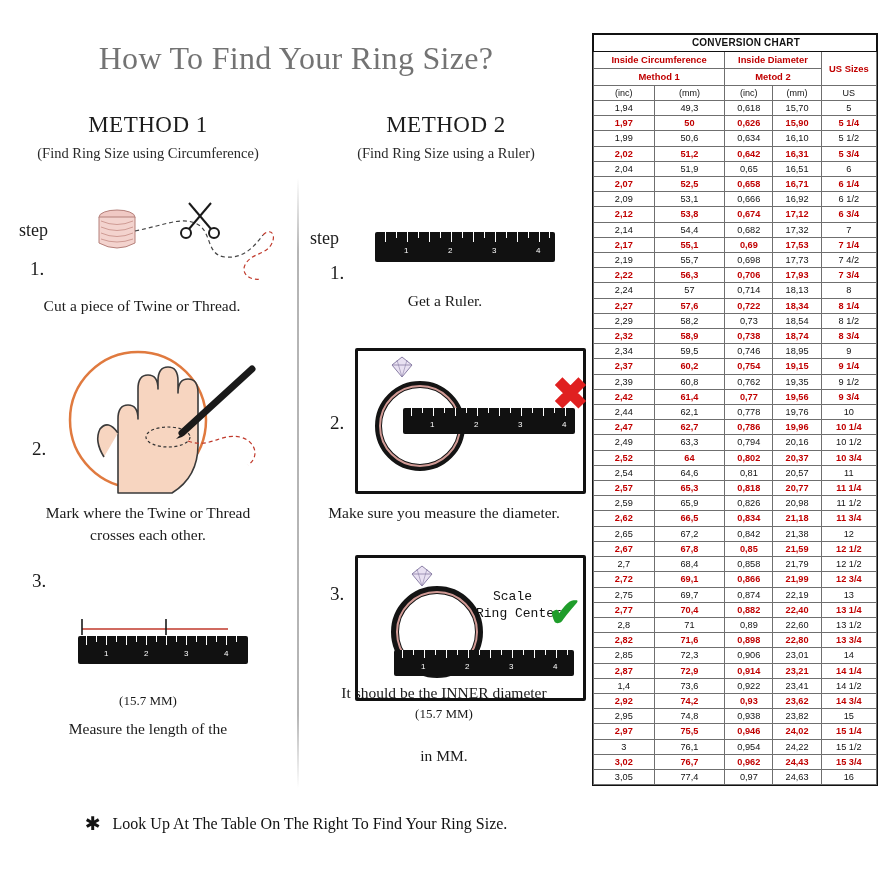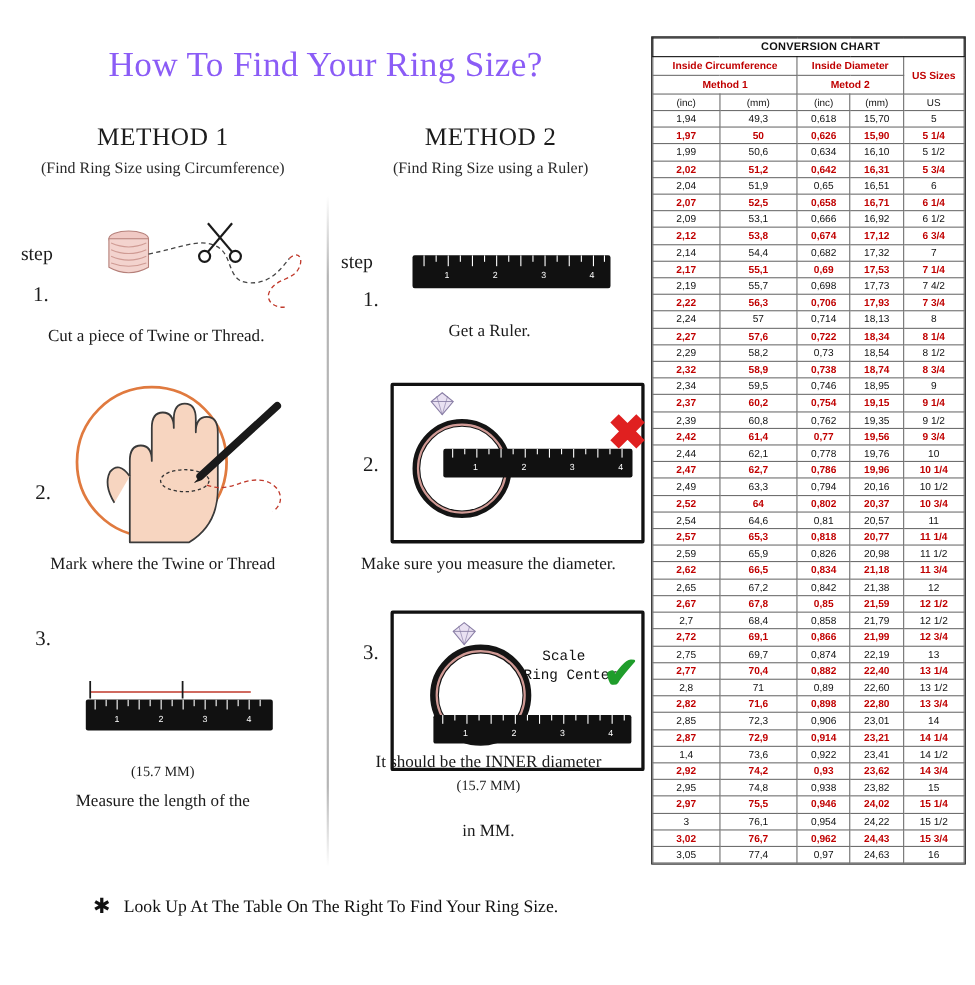--- a/index.html
+++ b/index.html
@@ -31,21 +31,21 @@
   }
 
   .title {
     position: absolute;
     left: 0;
     top: 40px;
     width: 592px;
     text-align: center;
     font-size: 32px;
     font-family: "Liberation Serif", serif;
-    color: #8b5cf6;
+    color: #737373;
     letter-spacing: 0.3px;
   }
 
   .divider {
     position: absolute;
     left: 297px;
     top: 178px;
     width: 2px;
     height: 610px;
     background: linear-gradient(to bottom, rgba(150,150,150,0), rgba(120,120,120,0.55) 12%, rgba(120,120,120,0.55) 88%, rgba(150,150,150,0));
@@ -274,20 +274,21 @@
       <ellipse cx="108" cy="92" rx="22" ry="10" fill="none" stroke="#333" stroke-width="1.2" stroke-dasharray="3 2.5"></ellipse>
       <path d="M128 96 C150 104 160 88 180 92 C196 96 200 112 188 120" stroke="#c0392b" stroke-width="1.2" fill="none" stroke-dasharray="4 3"></path>
 
       <g>
         <line x1="122" y1="88" x2="192" y2="24" stroke="#1a1a1a" stroke-width="7" stroke-linecap="round"></line>
         <polygon points="116,94 126,84 122,92" fill="#1a1a1a"></polygon>
       </g>
     </svg>
 
     <div class="caption" style="left:0; top:502px; width:296px;">Mark where the Twine or Thread</div>
+    <div class="caption" style="left:0; top:524px; width:296px;">crosses each other.</div>
 
     <div class="step-num" style="left:32px; top:570px;">3.</div>
 
     <div>
       <svg style="position:absolute; left:78px; top:615px;" width="170" height="22" viewBox="0 0 170 22">
         <line x1="4" y1="14" x2="150" y2="14" stroke="#c0392b" stroke-width="1.4"></line>
         <line x1="4" y1="4" x2="4" y2="20" stroke="#1a1a1a" stroke-width="1.6"></line>
         <line x1="88" y1="4" x2="88" y2="20" stroke="#1a1a1a" stroke-width="1.6"></line>
       </svg>
       <div class="ruler" style="left:78px; top:636px; width:170px; height:28px;">

